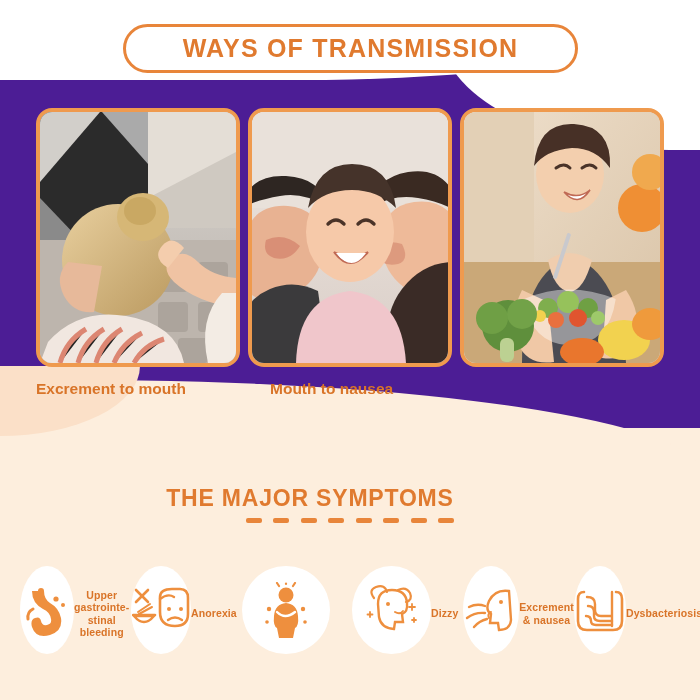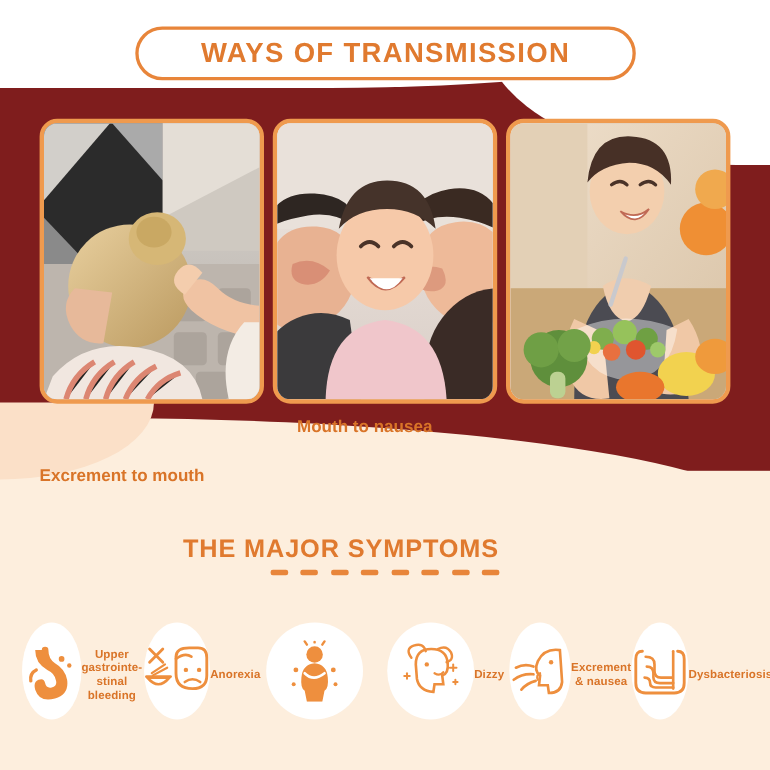--- a/index.html
+++ b/index.html
@@ -4,21 +4,21 @@
 <style>
   * { box-sizing: border-box; margin: 0; padding: 0; }
   html, body {
     width: 700px; height: 700px;
     font-family: "Liberation Sans", sans-serif;
     overflow: hidden;
   }
   #poster {
     position: relative;
     width: 700px; height: 700px;
-    background: #7f1d1d;
+    background: #4c1d95;
   }
   
   .top-white {
     position: absolute;
     left: 0; top: 0; width: 700px; height: 120px;
     overflow: hidden;
   }
   .top-white::before {
     content: "";
     position: absolute;
@@ -95,21 +95,21 @@
   .card .ph { position: absolute; inset: 0; overflow: hidden; }
 
   .caption {
     position: absolute;
     top: 272px;
     font-size: 15.5px;
     font-weight: bold;
     color: #d97428;
     white-space: nowrap;
   }
-  .caption.k1 { left: 36px; margin-top: 44px; }
+  .caption.k1 { left: 36px; }
   .caption.k2 { left: 270px; }
   .caption.k3 { left: 479px; }
 
   
   .sym-title {
     position: absolute;
     left: 0; top: 485px; width: 620px;
     text-align: center;
     font-size: 23px; font-weight: bold;
     letter-spacing: .8px;

